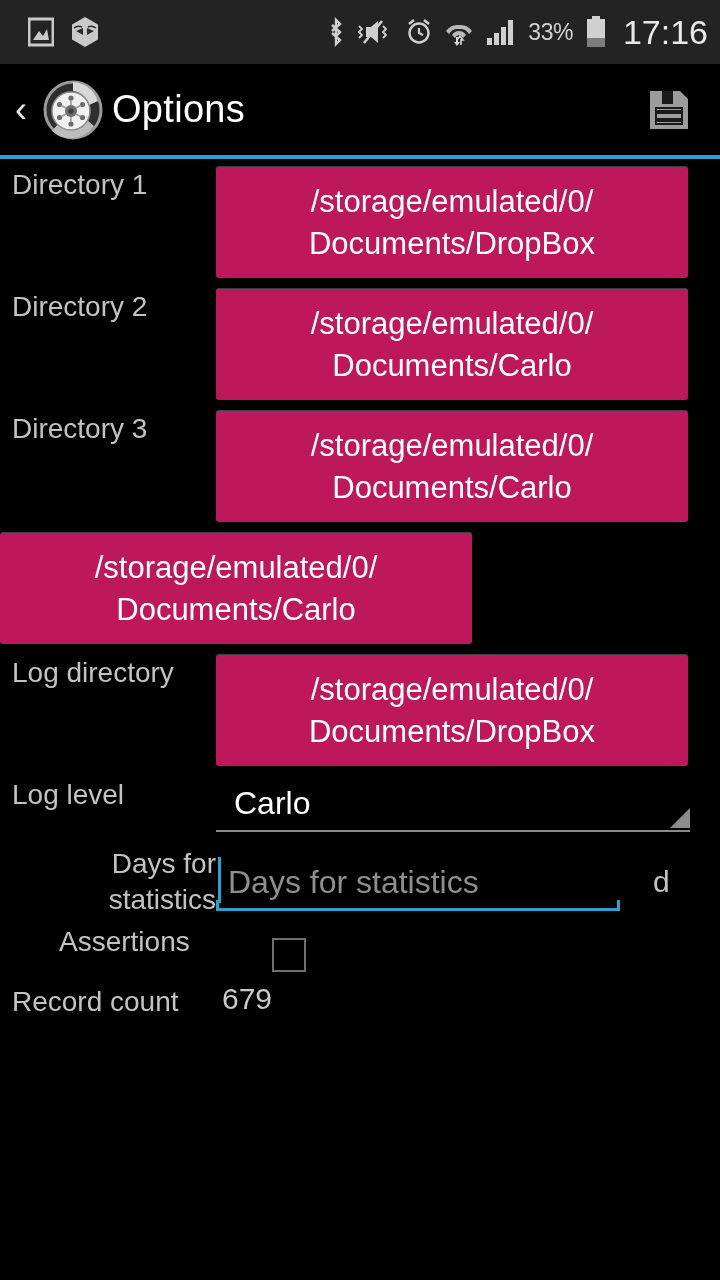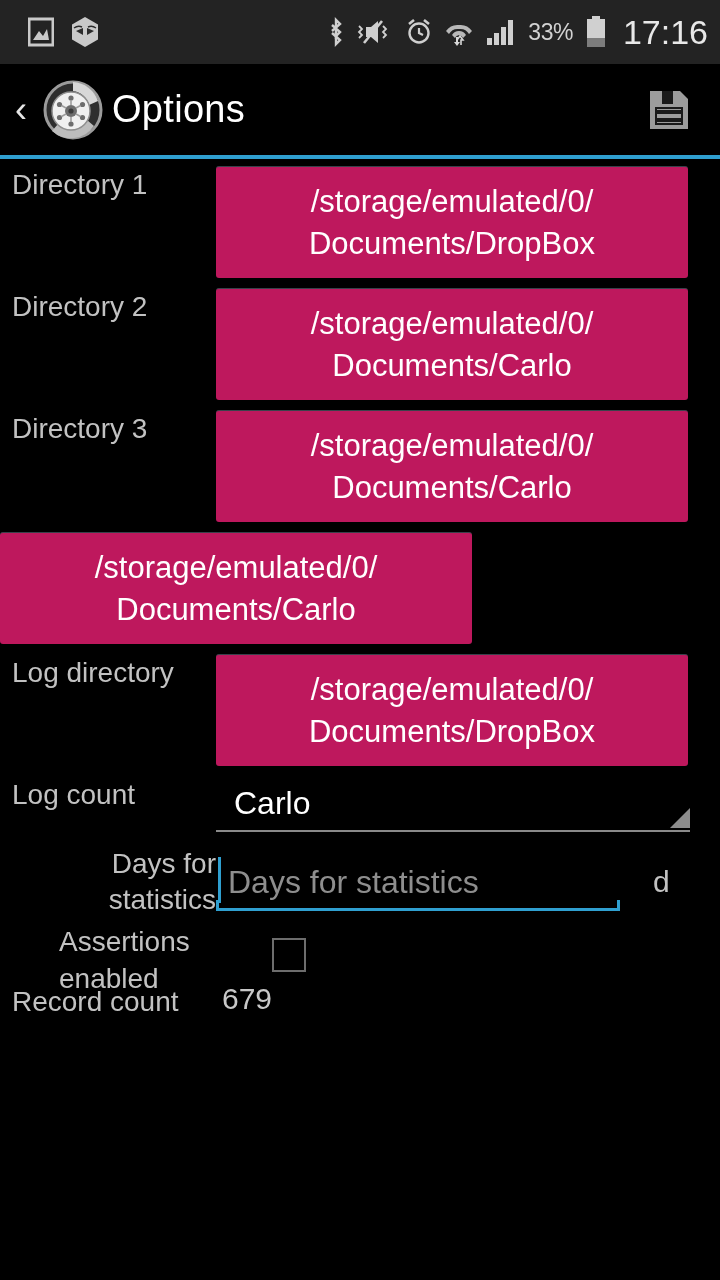--- a/index.html
+++ b/index.html
@@ -387,21 +387,21 @@
 
   <div class="pref-row dir-row">
     <div class="pref-label">Log directory</div>
     <div class="dir-button">
       <span>/storage/emulated/0/</span>
       <span>Documents/DropBox</span>
     </div>
   </div>
 
   <div class="pref-row" id="loglevel-row">
-    <div class="pref-label">Log count</div>
+    <div class="pref-label">Log level</div>
     <div class="spinner">
       <span class="spinner-value">Carlo</span>
       <span class="spinner-arrow"></span>
     </div>
   </div>
 
   <div class="pref-row" id="days-row">
     <div class="pref-label">
       <div>Days for</div>
       <div>statistics</div>
@@ -410,21 +410,20 @@
       <span class="edit-caret"></span>
       <span class="edit-placeholder">Days for statistics</span>
       <span class="edit-underline"></span>
     </div>
     <span class="unit-suffix">d</span>
   </div>
 
   <div class="pref-row" id="assertions-row">
     <div class="pref-label">
       <div>Assertions</div>
-      <div>enabled</div>
     </div>
     <div class="checkbox"></div>
   </div>
 
   <div class="pref-row" id="record-row">
     <div class="pref-label">Record count</div>
     <span class="record-value">679</span>
   </div>
 
 </div>

